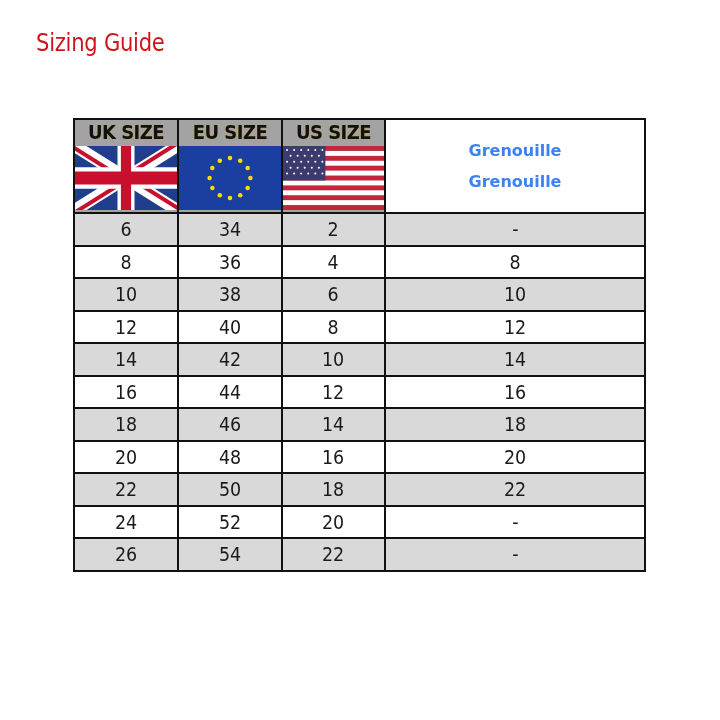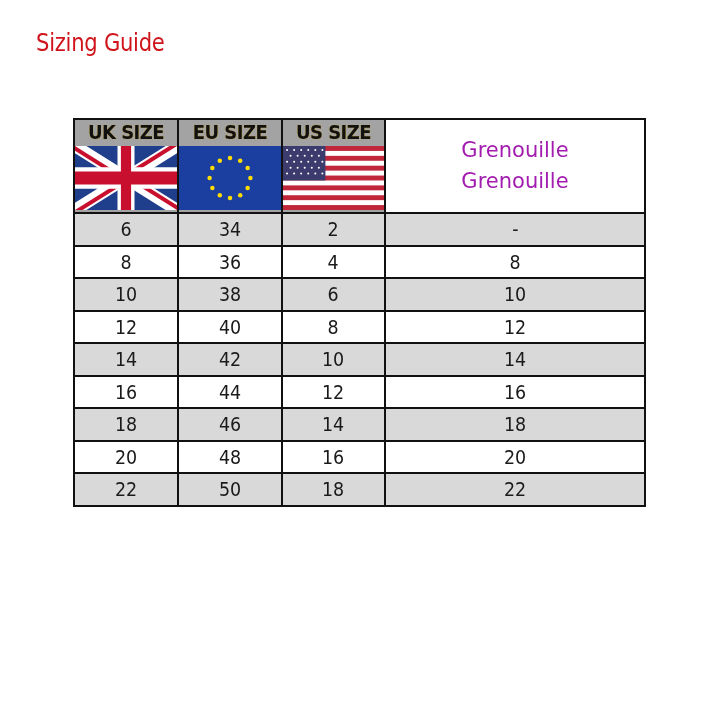--- a/index.html
+++ b/index.html
@@ -3,21 +3,21 @@
 <meta charset="utf-8">
 <style>
   html, body { margin:0; padding:0; background:#ffffff; }
   body { width:720px; height:720px; position:relative; overflow:hidden; font-family:"DejaVu Sans", sans-serif; }
   .title { position:absolute; left:36px; top:29px; font-size:24px; color:#d0141c; font-family:"DejaVu Sans", sans-serif; letter-spacing:-0.3px; transform:scaleX(0.88); transform-origin:left top; }
   table.guide { position:absolute; left:73px; top:118px; border-collapse:collapse; width:571px; table-layout:fixed; }
   table.guide td, table.guide th { border:2.5px solid #111; padding:0; text-align:center; }
   th.flagcell { height:92px; vertical-align:top; background:#a3a3a3; }
   th .hdr { font-family:"DejaVu Sans", sans-serif; font-weight:bold; font-size:20px; color:#111; line-height:24px; height:26px; letter-spacing:-0.6px; transform:scaleX(0.9); text-shadow:0 0 1px #d8a300; }
   th .flag { display:block; width:100%; height:64px; }
-  th.brand { font-family:"DejaVu Sans", sans-serif; font-weight:normal; font-size:21px; line-height:31px; color:#a21caf; vertical-align:middle; }
+  th.brand { font-family:"DejaVu Sans", sans-serif; font-weight:bold; font-size:16px; line-height:31px; color:#3b82f6; vertical-align:middle; }
   td { height:30.5px; font-family:"DejaVu Sans", sans-serif; font-size:19px; color:#1a1a1a; line-height:30px; }
   tr.shade td { background:#d9d9d9; }
   tr.plain td { background:#ffffff; }
   td span { display:inline-block; transform:scaleX(0.92); }
 </style>
 </head>
 <body>
 
 <div class="title">Sizing Guide</div>
 
@@ -163,14 +163,26 @@
         <td><span>48</span></td>
         <td><span>16</span></td>
         <td><span>20</span></td>
       </tr>
       <tr class="shade">
         <td><span>22</span></td>
         <td><span>50</span></td>
         <td><span>18</span></td>
         <td><span>22</span></td>
       </tr>
+      <tr class="plain">
+        <td><span>24</span></td>
+        <td><span>52</span></td>
+        <td><span>20</span></td>
+        <td><span>-</span></td>
+      </tr>
+      <tr class="shade">
+        <td><span>26</span></td>
+        <td><span>54</span></td>
+        <td><span>22</span></td>
+        <td><span>-</span></td>
+      </tr>
     </tbody>
 </table>
 
 </body></html>

